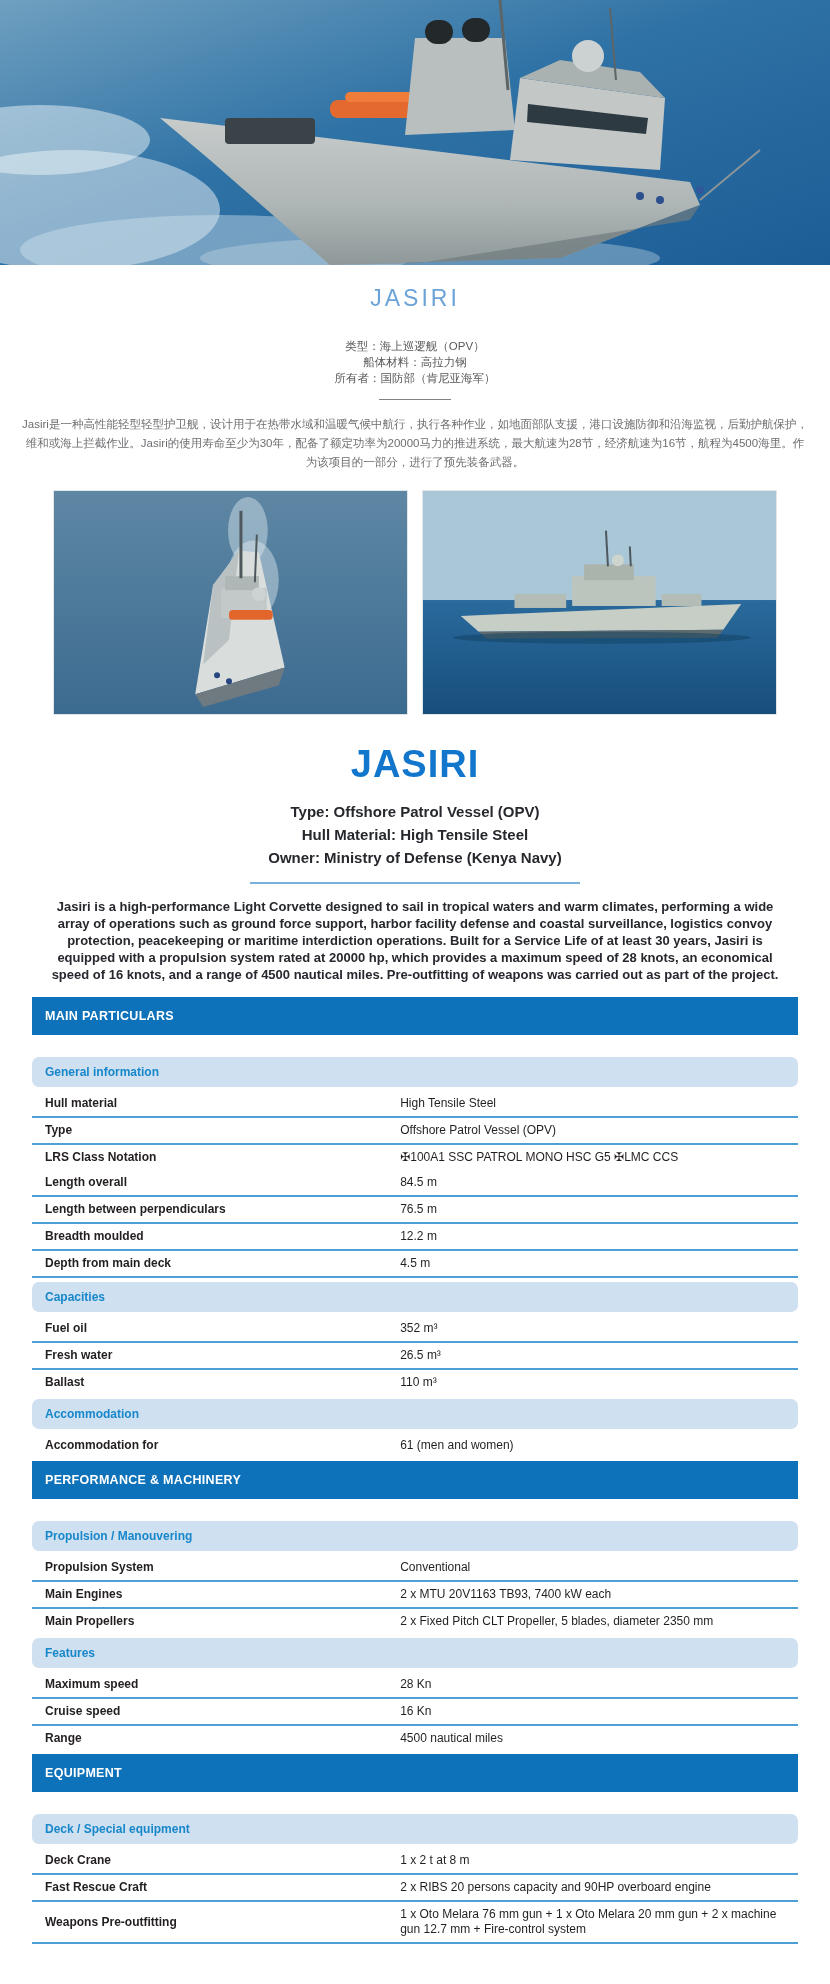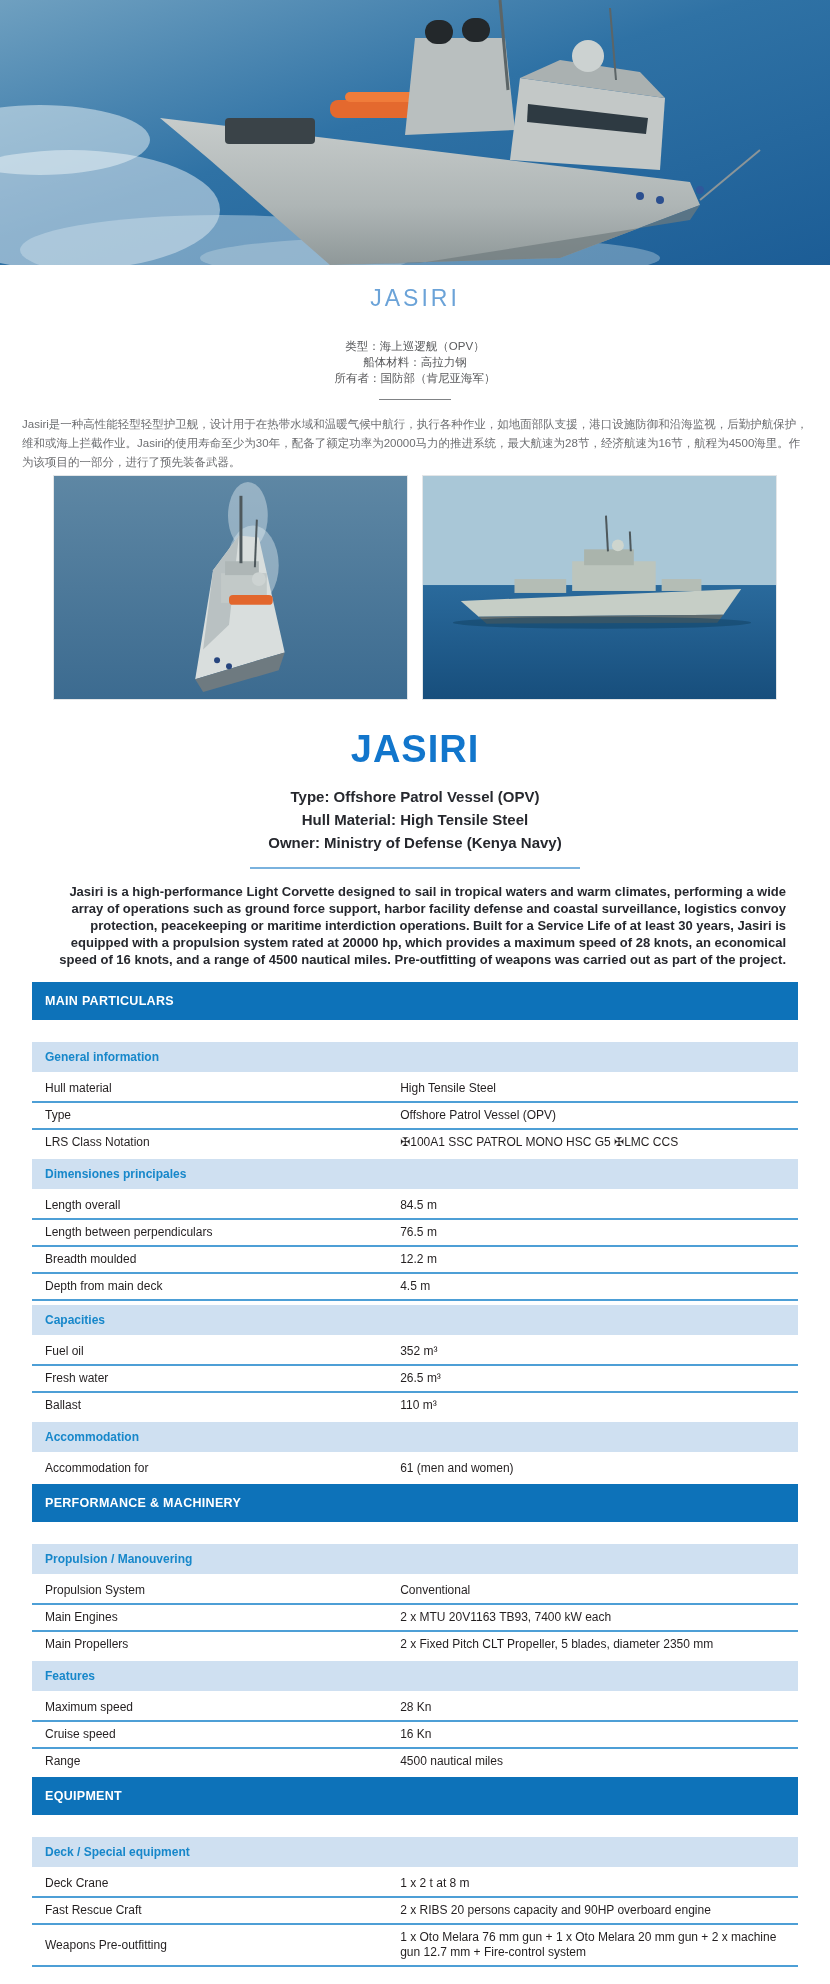--- a/index.html
+++ b/index.html
@@ -7,46 +7,46 @@
 
   
   .hero{width:830px;height:265px;display:block;}
 
   
   .zh-title{margin:20px 0 26px;text-align:center;font-size:23px;font-weight:400;
             letter-spacing:3px;color:#6ba3d8;}
   .zh-meta{list-style:none;margin:0;padding:0;text-align:center;
            font-size:11.5px;line-height:16px;color:#58595b;}
   .mini-divider{width:72px;border:none;border-top:1px solid #808285;margin:13px auto 15px;}
-  .zh-paragraph{margin:0 22px 3px;text-align:left;font-size:11.5px;line-height:19px;
+  .zh-paragraph{margin:0 22px 18px;text-align:center;font-size:11.5px;line-height:19px;
                 color:#6d6e71;}
 
   
   .photo-row{display:flex;justify-content:center;gap:14px;margin:0 0 10px;}
   .photo{width:355px;height:225px;display:block;border:1px solid #e3e6e8;box-sizing:border-box;}
 
   
   .en-title{margin:28px 0 14px;text-align:center;font-size:38px;font-weight:700;
             letter-spacing:1px;color:#1276cc;}
   .en-specs{list-style:none;margin:0;padding:0;text-align:center;font-size:15px;
             font-weight:700;line-height:23px;color:#26282e;}
   .blue-divider{width:330px;border:none;border-top:2px solid #7ab2de;margin:13px auto 14px;}
-  .en-paragraph{margin:0 44px 14px;text-align:right;font-size:13px;font-weight:700;
+  .en-paragraph{margin:0 44px 14px;text-align:center;font-size:13px;font-weight:700;
                 line-height:17px;color:#26282e;}
 
   
   .spec-table{margin:0 32px 20px;}
   .t-bar{background:#0d72b9;color:#ffffff;font-weight:700;font-size:12.5px;
          letter-spacing:.3px;padding:12px 13px;margin:3px 0 22px;}
   .t-sub{background:#cfe0f1;color:#1787ca;font-weight:700;font-size:12px;
-         padding:8px 13px;margin:4px 0;}
+         padding:8px 13px;margin:4px 0;border-radius:7px;}
   .t-row{display:flex;align-items:center;padding:5px 13px;font-size:12px;
          line-height:15px;color:#231f20;border-bottom:2px solid #4d9fd6;}
   .t-row.no-line{border-bottom:none;}
-  .t-row .lbl{width:48%;padding-right:10px;box-sizing:border-box;}
+  .t-row .lbl{width:48%;padding-right:10px;box-sizing:border-box;font-weight:bold;}
   .t-row .val{width:52%;}
 </style>
 </head>
 <body>
 
 <svg class="hero" viewBox="0 0 830 265" preserveAspectRatio="none">
   <defs>
     <linearGradient id="sea1" x1="0" y1="0" x2="1" y2="1">
       <stop offset="0" stop-color="#6fa0c0"></stop>
         <stop offset="0.45" stop-color="#2f72a5"></stop>
@@ -164,21 +164,20 @@
       <span class="val">High Tensile Steel</span>
     </div>
     <div class="t-row">
       <span class="lbl">Type</span>
       <span class="val">Offshore Patrol Vessel (OPV)</span>
     </div>
     <div class="t-row no-line">
       <span class="lbl">LRS Class Notation</span>
       <span class="val">✠100A1 SSC PATROL MONO HSC G5 ✠LMC CCS</span>
     </div>
-    <div class="t-sub">Dimensiones principales</div>
     <div class="t-row">
       <span class="lbl">Length overall</span>
       <span class="val">84.5 m</span>
     </div>
     <div class="t-row">
       <span class="lbl">Length between perpendiculars</span>
       <span class="val">76.5 m</span>
     </div>
     <div class="t-row">
       <span class="lbl">Breadth moulded</span>

